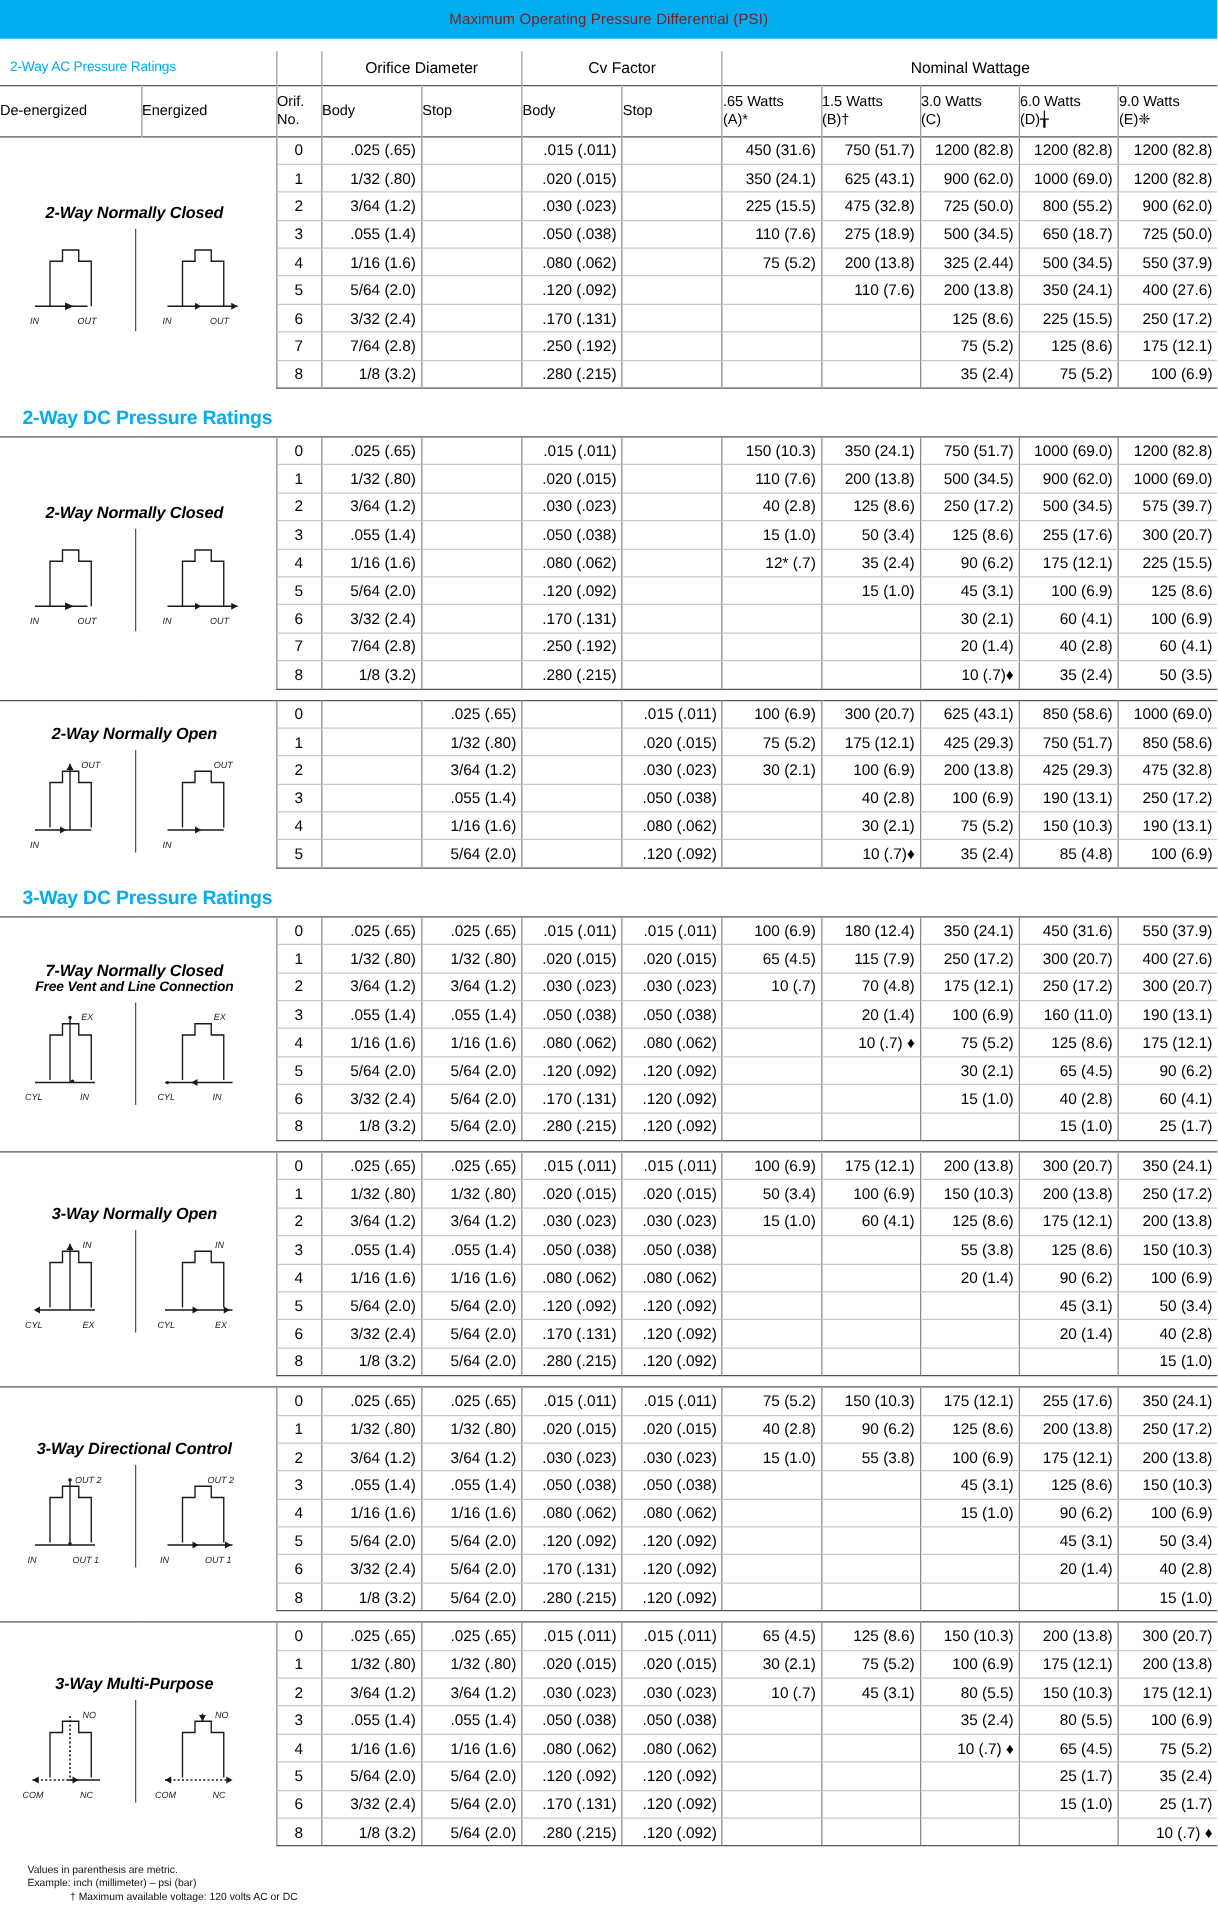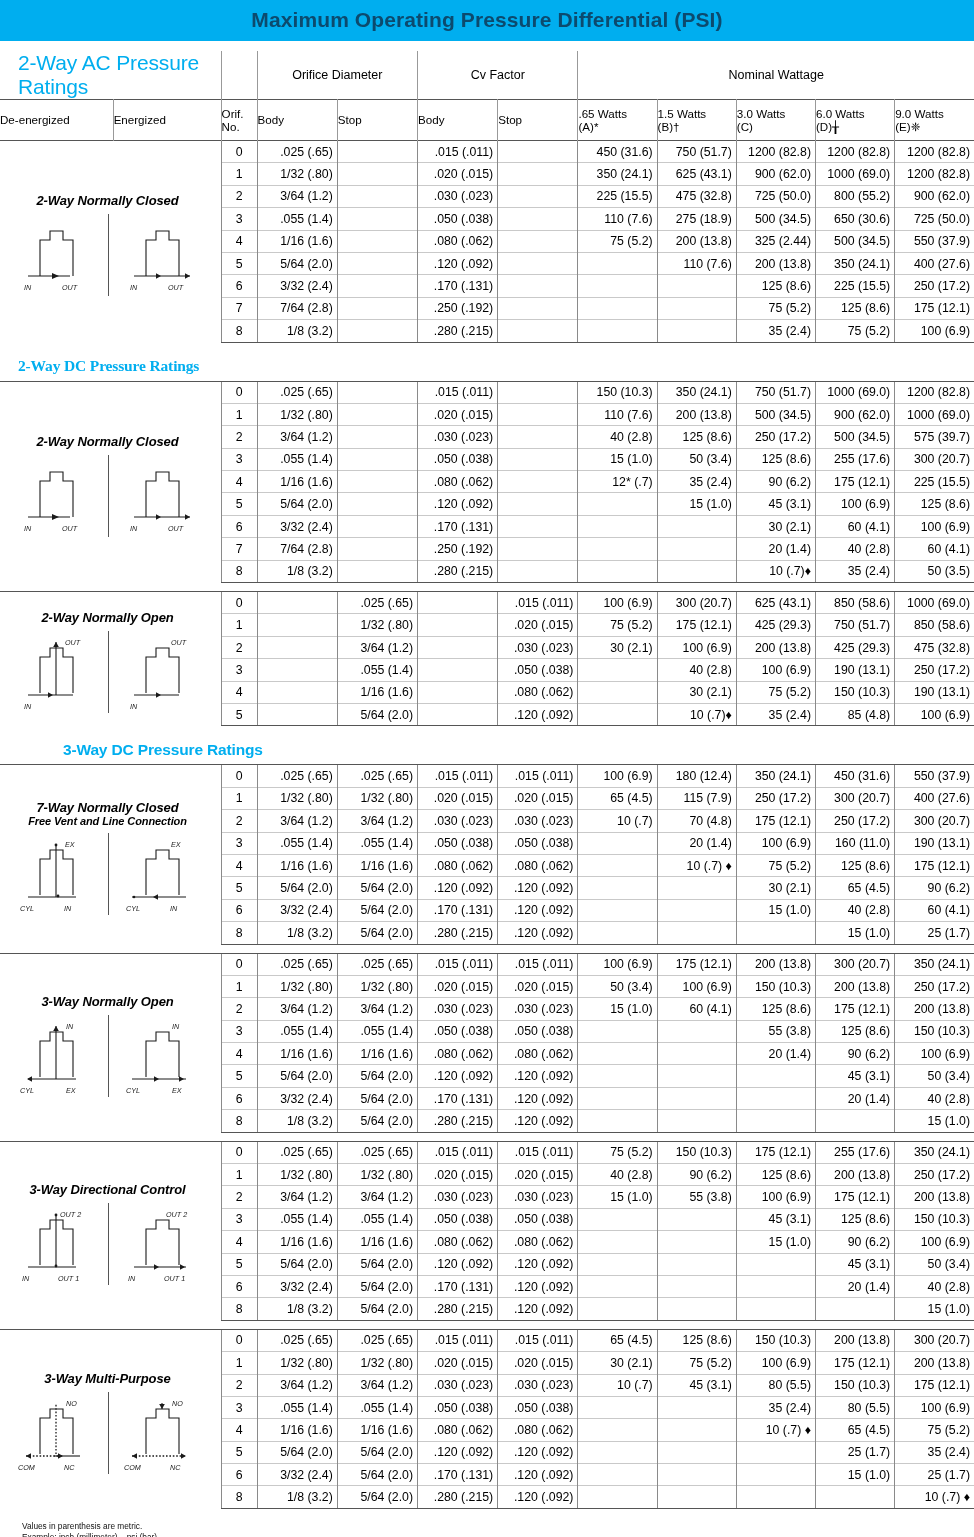--- a/index.html
+++ b/index.html
@@ -11,24 +11,24 @@
     width: 974px;
     font-family: "Liberation Sans", sans-serif;
     color: #000;
     -webkit-font-smoothing: antialiased;
   }
   .page { width: 974px; position: relative; }
 
   
   .title-banner {
     background: #00AEEF;
-    color: #0c4a6e;
+    color: #7f1d1d;
     text-align: center;
-    font-size: 21px;
-    font-weight: bold;
+    font-size: 12px;
+    font-weight: normal;
     letter-spacing: .1px;
     padding: 8px 0 9px 0;
     margin: 0 0 10px 0;
   }
 
   
   .sec-head {
     color: #00AEEF;
     font-weight: bold;
     font-size: 15.5px;
@@ -71,23 +71,23 @@
     font-size: 11.6px;
     font-weight: bold;
     height: 41px;
     border-bottom: 1.6px solid #555;
     line-height: 1.15;
   }
   .hdr-sub td { border-left: 1px solid #999; }
   .hdr-sub td:first-child { border-left: none; }
   .hdr-group td.blue-cell {
     color: #00AEEF;
-    font-size: 21px;
+    font-size: 11px;
     text-align: left;
-    padding-left: 18px;
+    padding-left: 8px;
     letter-spacing: -.15px;
     border-left: none;
   }
 
   
   tr.drow { height: 22.4px; }
   tr.drow td {
     border-top: 1px solid #c9c9c9;
     border-left: 1px solid #8a8a8a;
     text-align: right;
@@ -237,21 +237,21 @@
         </tr>
         <tr class="drow">
           <td class="num">3</td>
           <td>.055 (1.4)</td>
           <td></td>
           <td>.050 (.038)</td>
           <td></td>
           <td>110 (7.6)</td>
           <td>275 (18.9)</td>
           <td>500 (34.5)</td>
-          <td>650 (30.6)</td>
+          <td>650 (18.7)</td>
           <td>725 (50.0)</td>
         </tr>
         <tr class="drow">
           <td class="num">4</td>
           <td>1/16 (1.6)</td>
           <td></td>
           <td>.080 (.062)</td>
           <td></td>
           <td>75 (5.2)</td>
           <td>200 (13.8)</td>
@@ -304,21 +304,21 @@
           <td></td>
           <td></td>
           <td>35 (2.4)</td>
           <td>75 (5.2)</td>
           <td>100 (6.9)</td>
         </tr>
         <tr>
           <td colspan="12" style="height:9px;border:none;"></td>
         </tr>
         <tr>
-          <td colspan="12" style="height:30px;border:none;font-family:Liberation Serif, serif;">
+          <td colspan="12" style="height:30px;border:none;">
             <div class="sec-head">2-Way DC Pressure Ratings</div>
           </td>
         </tr>
         <tr class="drow sec-top">
           <td class="diagcell" colspan="2" rowspan="9">
             <div class="diagwrap">
               <div class="diag-title">2-Way Normally Closed</div>
               <div class="diag-pair" style="margin-top:6px;">
                 <div class="diag-half">
                   <svg width="74" height="82" viewBox="0 0 74 82">
@@ -548,21 +548,21 @@
           <td></td>
           <td>10 (.7)♦</td>
           <td>35 (2.4)</td>
           <td>85 (4.8)</td>
           <td>100 (6.9)</td>
         </tr>
         <tr>
           <td colspan="12" style="height:9px;border:none;"></td>
         </tr>
         <tr>
-          <td colspan="12" style="height:30px;border:none;padding-left:45px;">
+          <td colspan="12" style="height:30px;border:none;">
             <div class="sec-head">3-Way DC Pressure Ratings</div>
           </td>
         </tr>
         <tr class="drow sec-top">
           <td class="diagcell" colspan="2" rowspan="8">
             <div class="diagwrap">
               <div class="diag-title">7-Way Normally Closed</div>
               <div class="diag-sub">Free Vent and Line Connection</div>
               <div class="diag-pair" style="margin-top:6px;">
                 <div class="diag-half">

